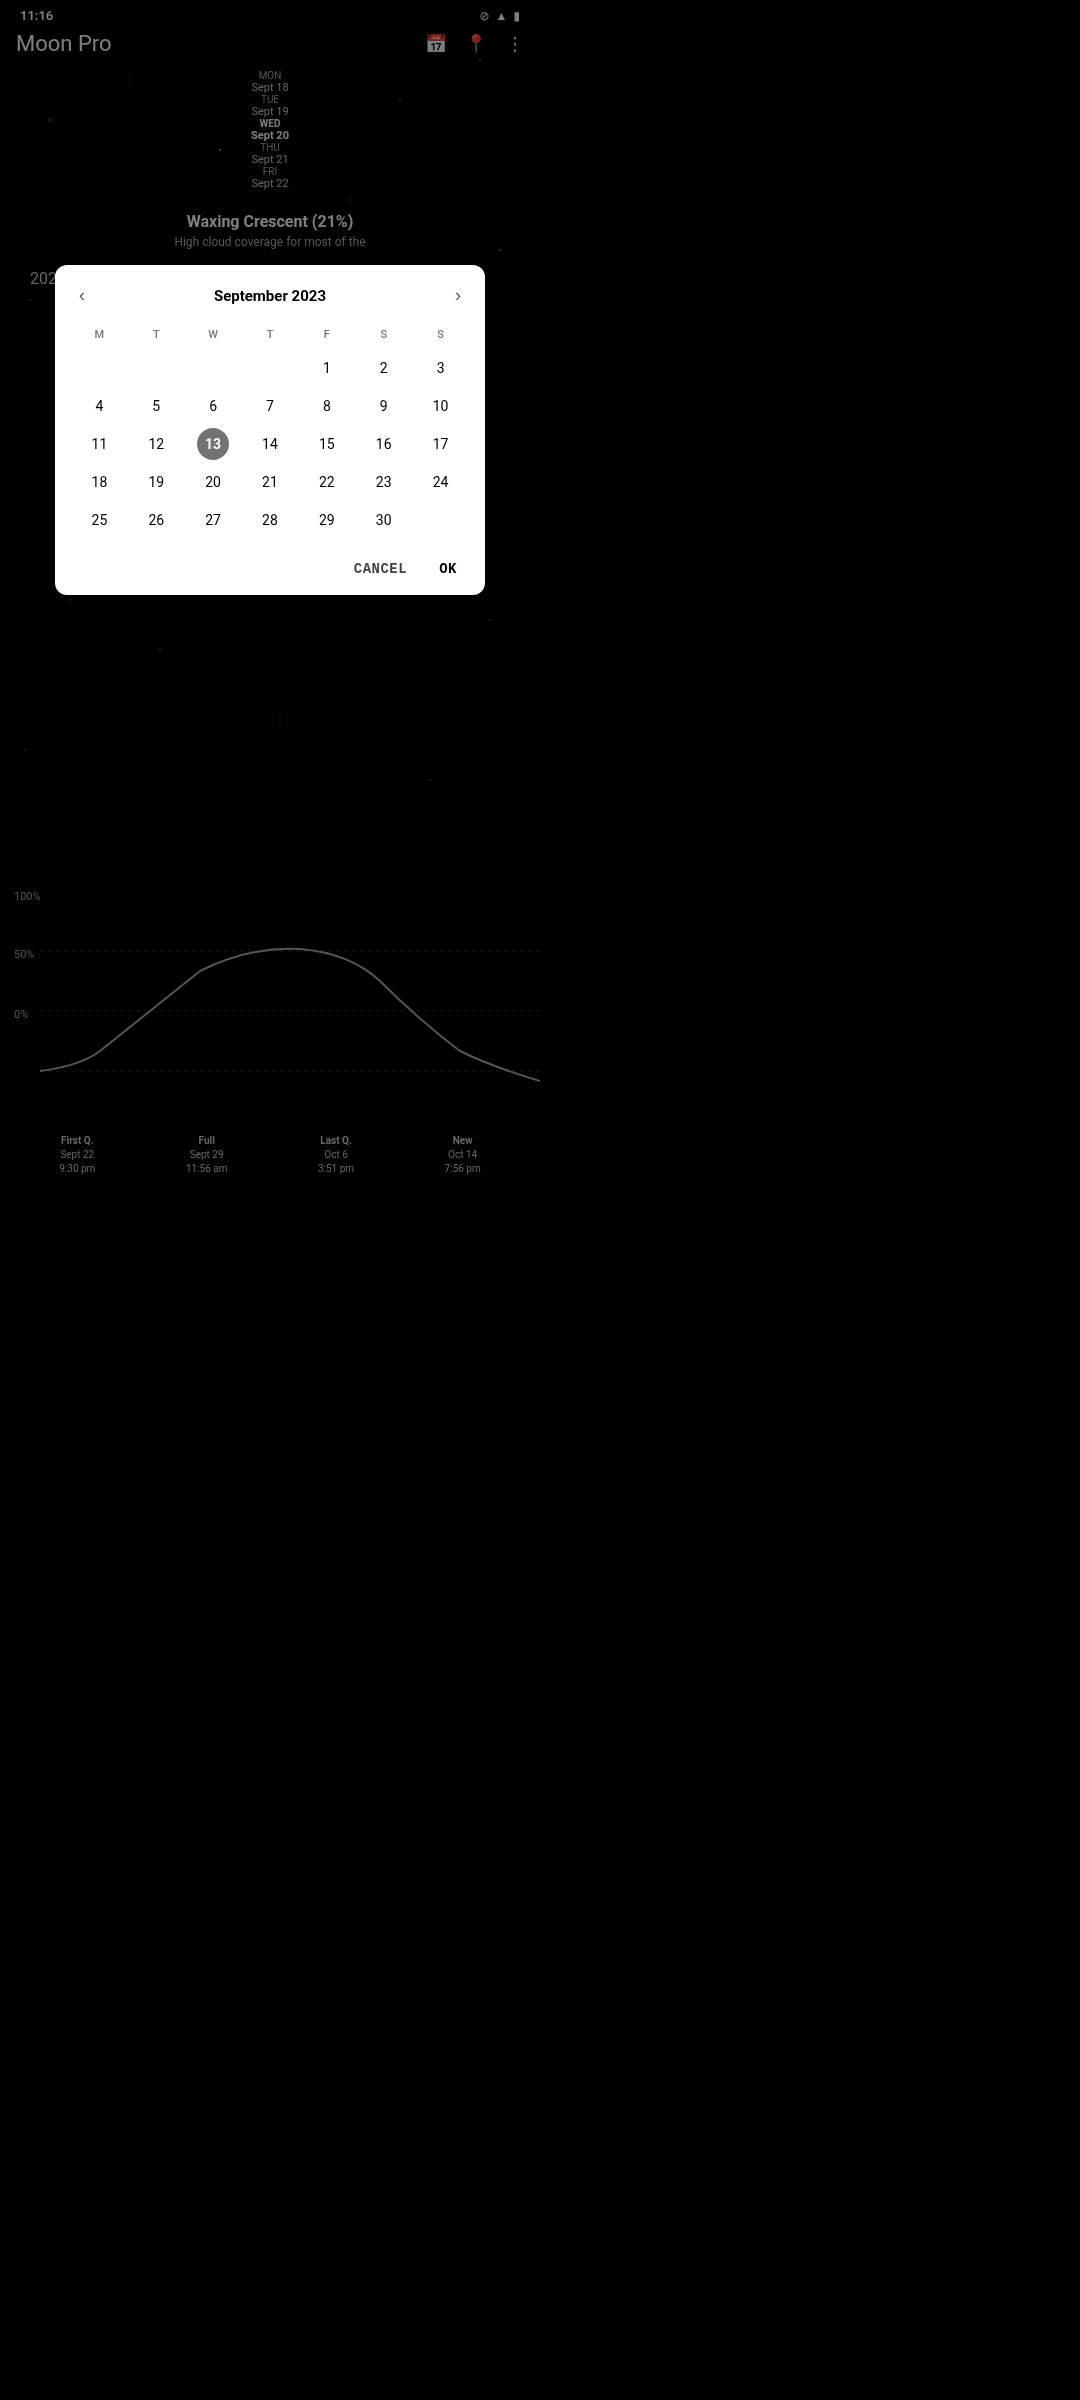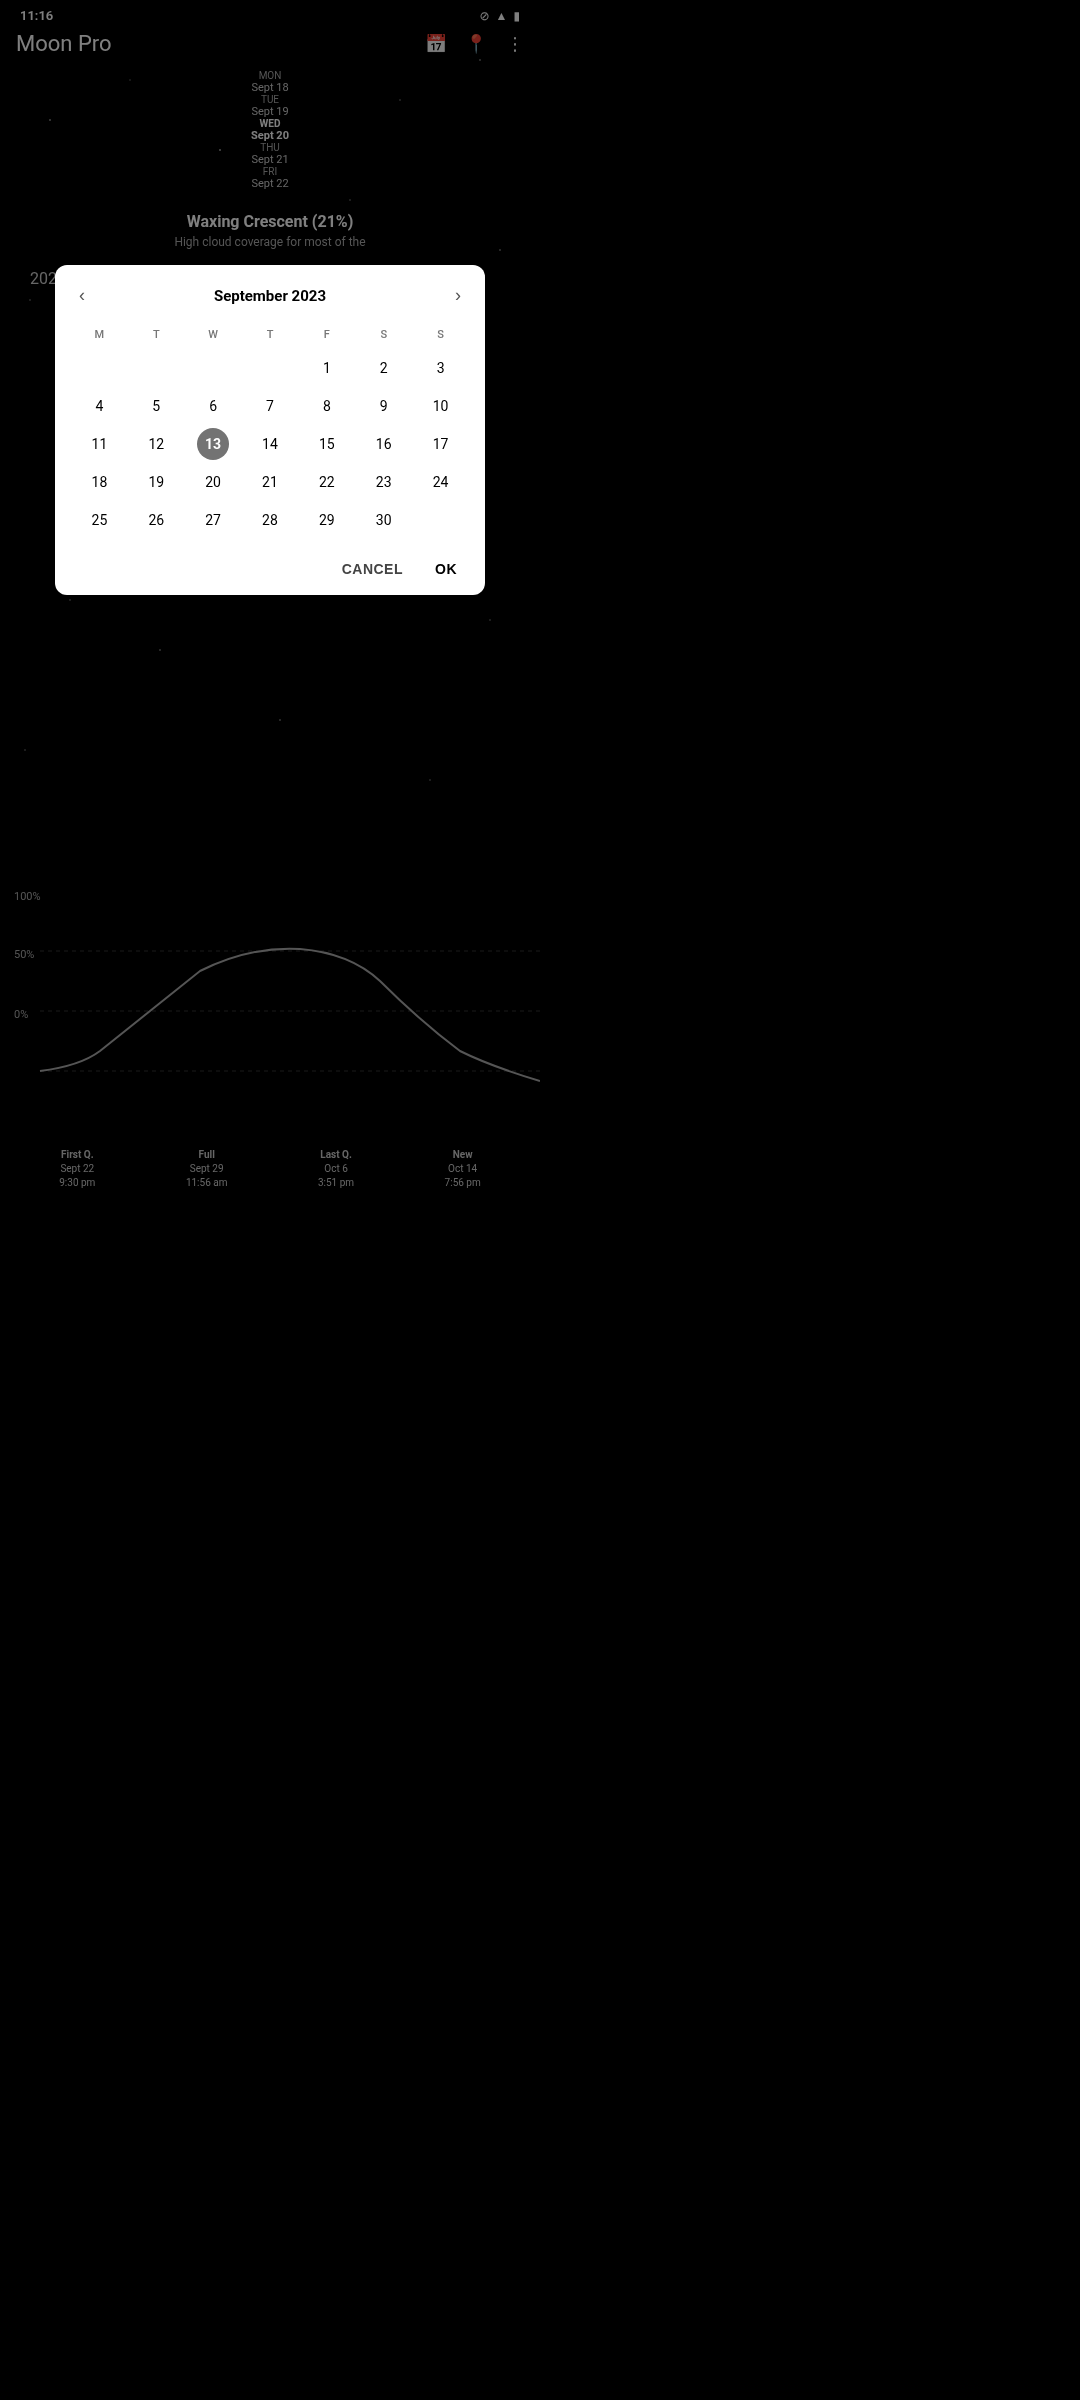--- a/index.html
+++ b/index.html
@@ -147,40 +147,41 @@
     }
     .cal-btn {
       background: none;
       border: none;
       cursor: pointer;
       font-size: 14px;
       font-weight: 600;
       color: #444;
       padding: 6px 12px;
       letter-spacing: 0.5px;
+      font-family: Liberation Mono, monospace;
     }
     .cal-btn.primary { color: #000; }
 
     
     .bottom-area {
       position: absolute;
       bottom: 0;
       left: 0; right: 0;
       height: 320px;
     }
 
     .chart-svg {
       position: absolute;
       bottom: 90px;
       left: 0; right: 0;
     }
 
     .moon-phases-row {
       position: absolute;
-      bottom: 10px;
+      bottom: 24px;
       left: 0; right: 0;
       display: flex;
       justify-content: space-around;
       padding: 0 14px;
     }
     .moon-phase-item { text-align: center; font-size: 10px; color: #ccc; line-height: 1.4; }
     .moon-phase-item .phase-name { font-weight: 700; }
 
     
     .stars {

